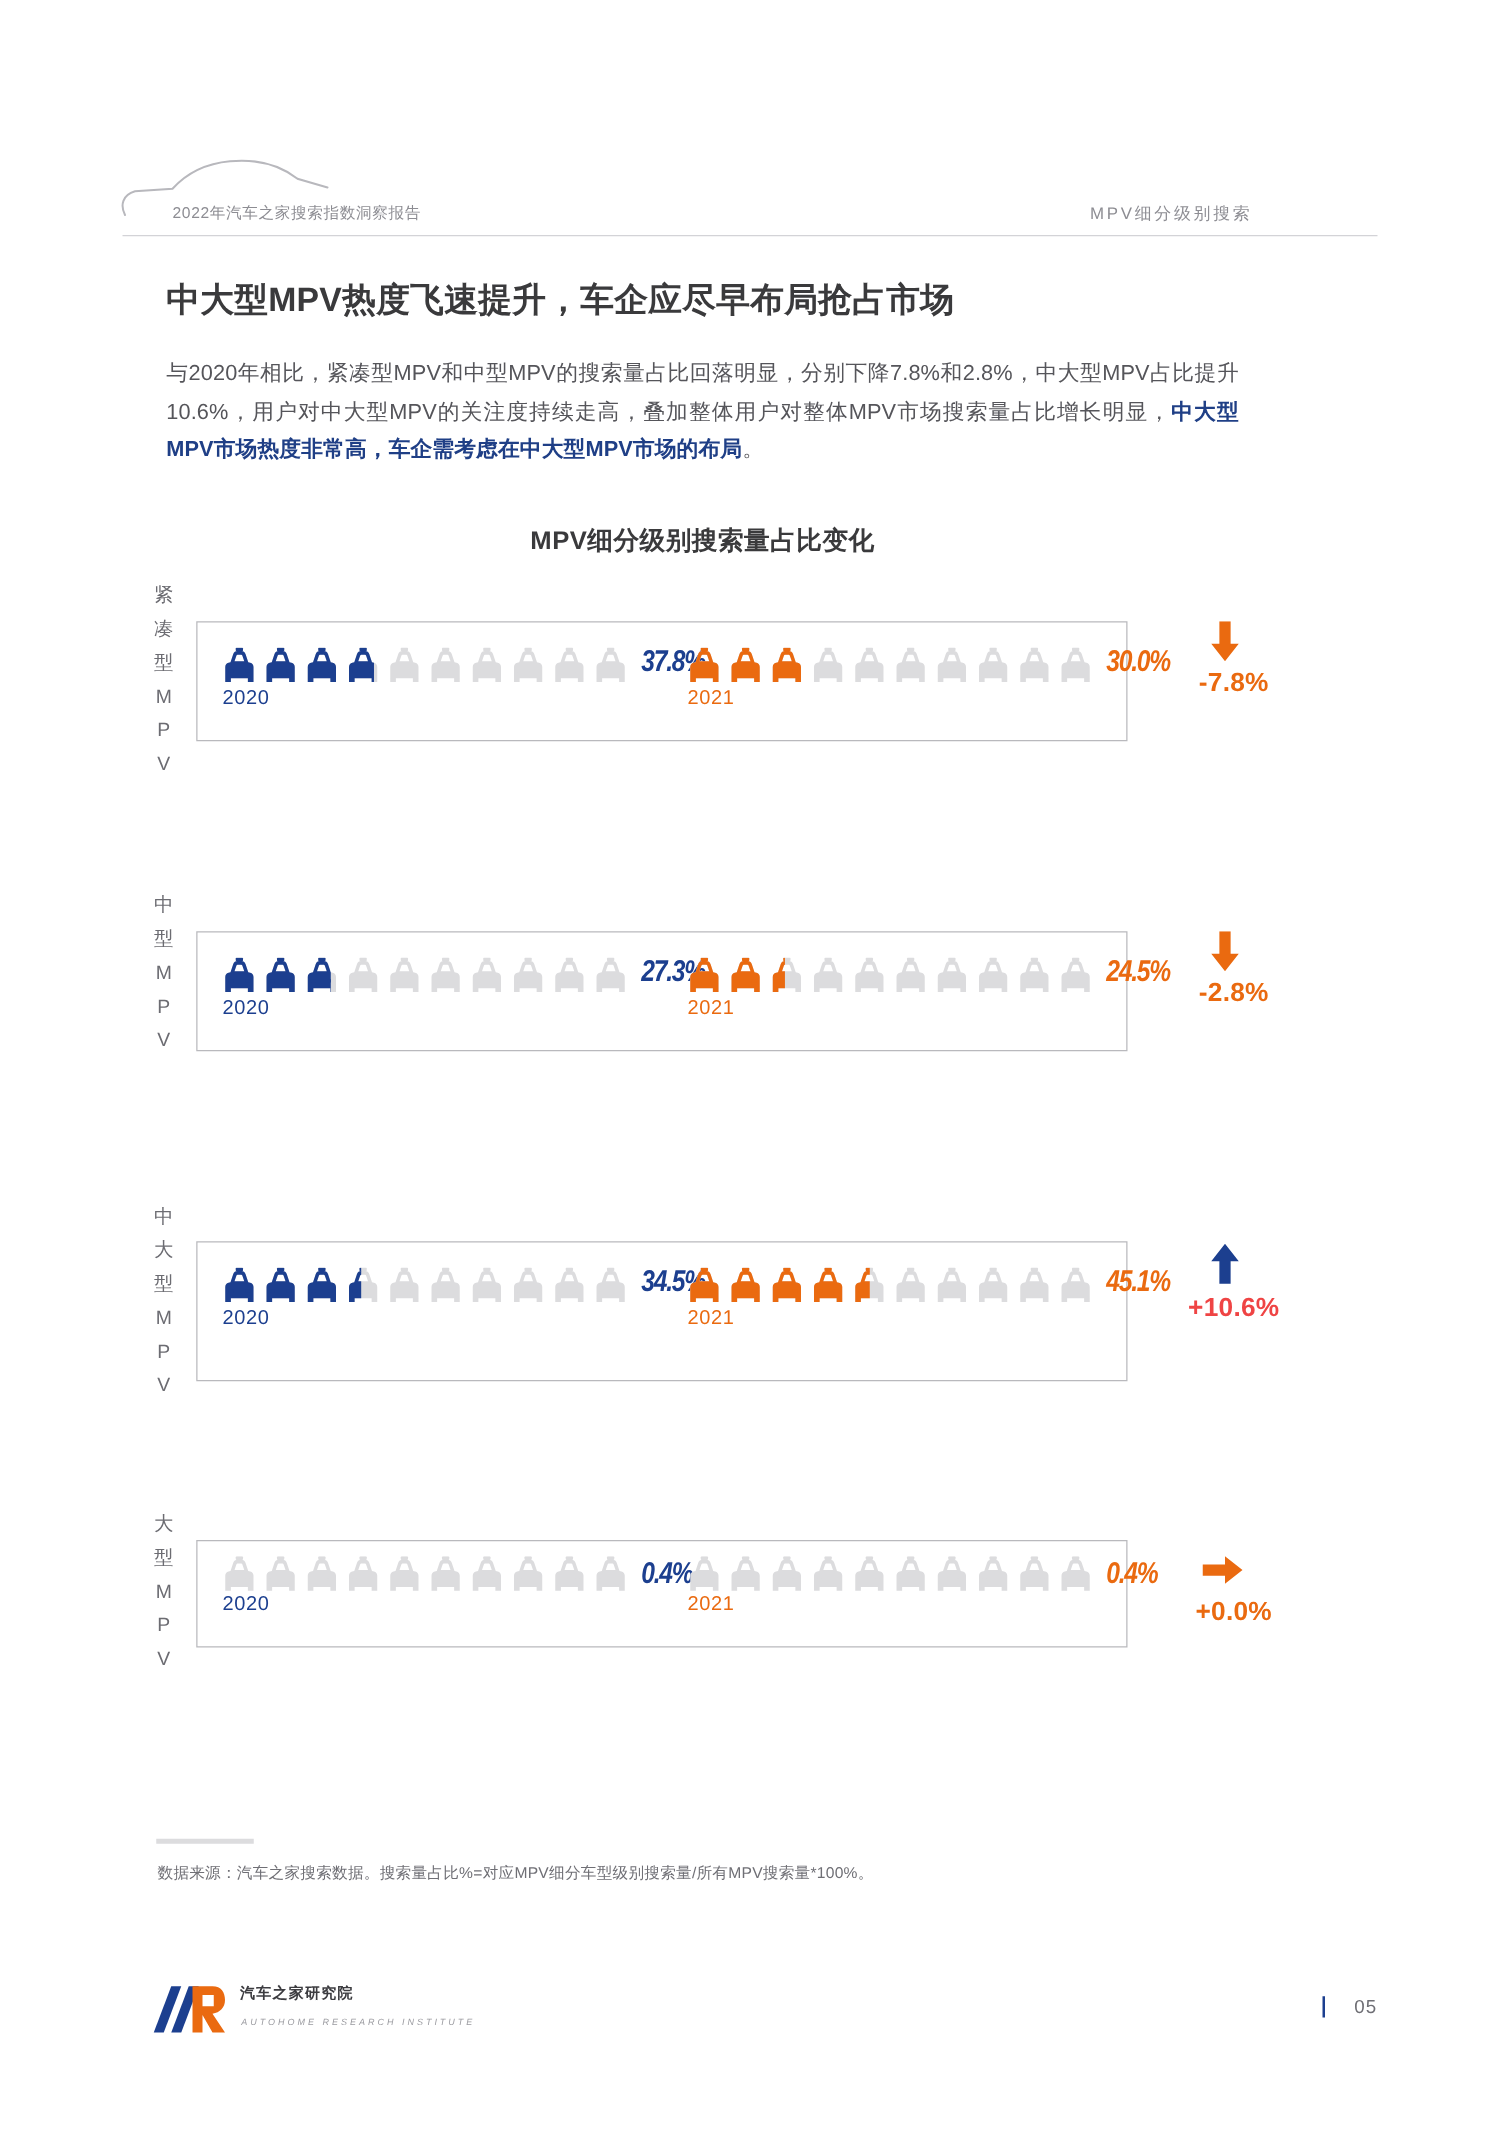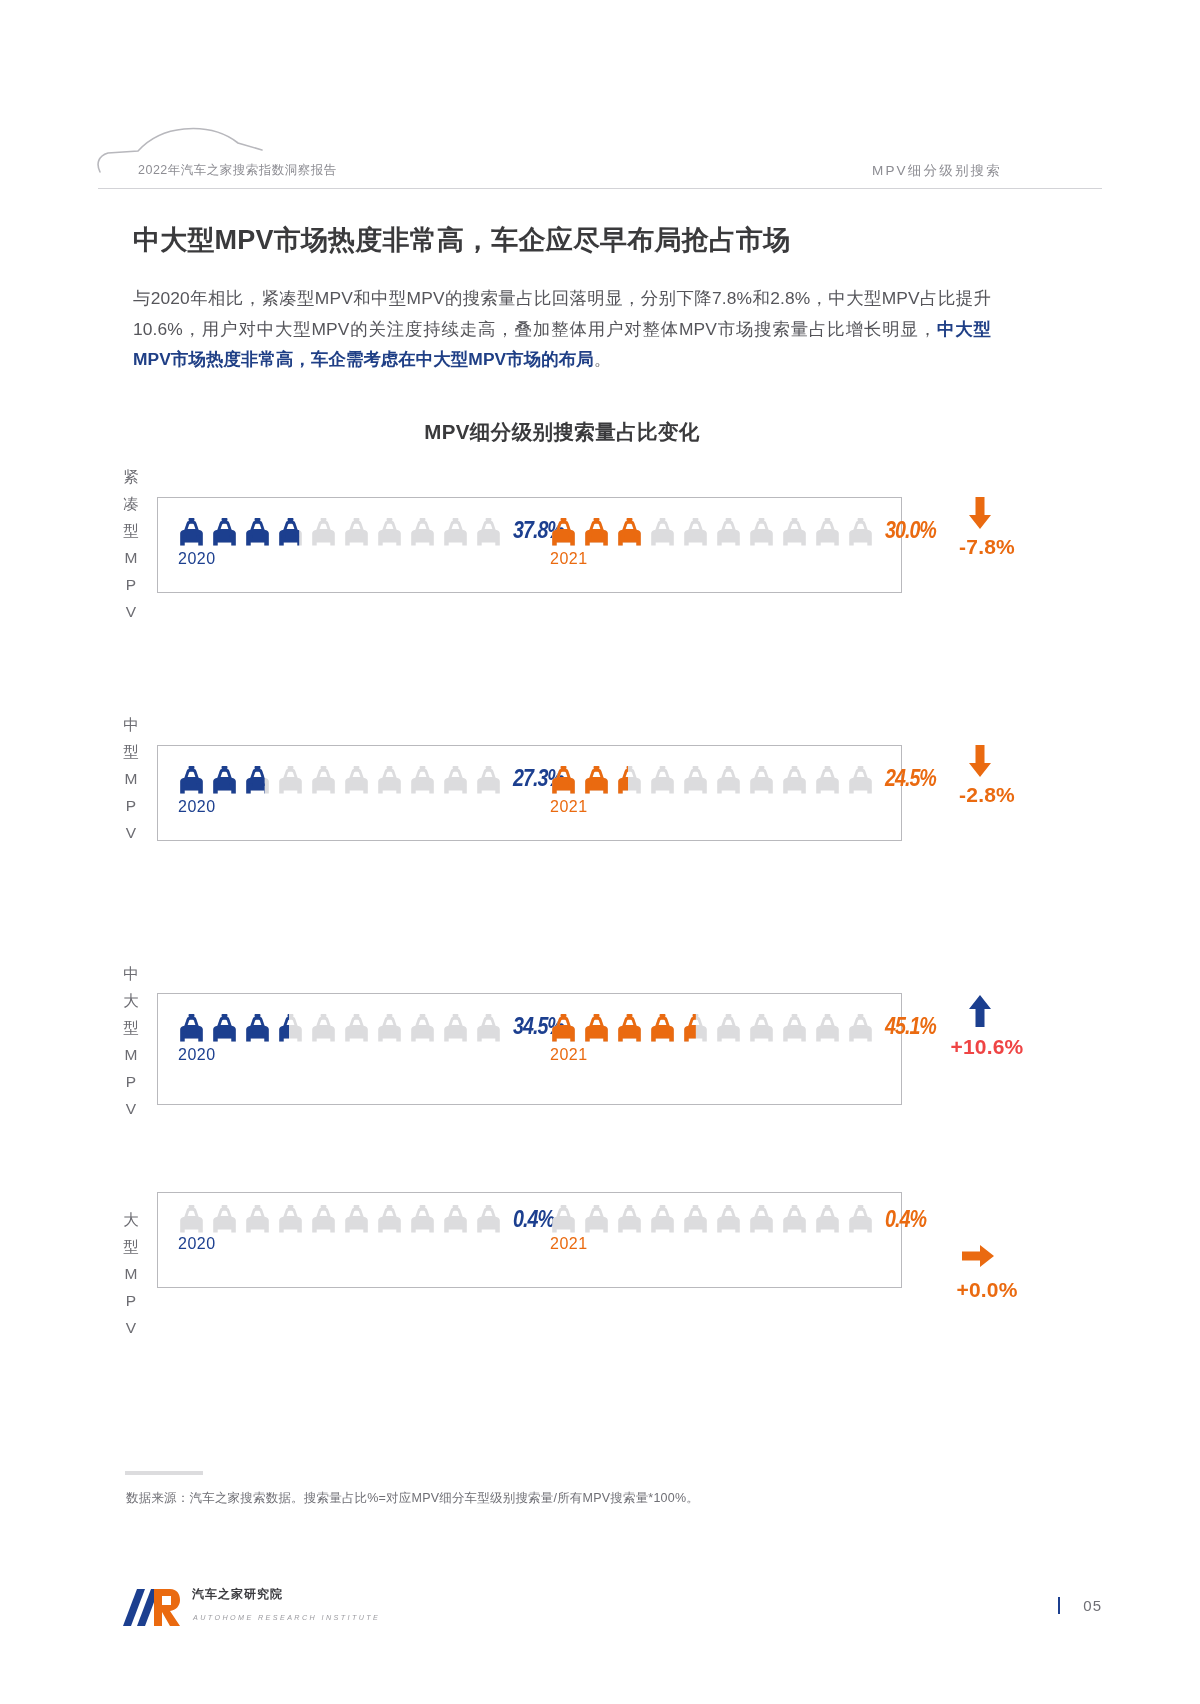--- a/index.html
+++ b/index.html
@@ -121,21 +121,21 @@
 <div id="header">
   <svg id="header-car" viewBox="0 0 190 52">
     <path d="M4 46 C0 38, 2 30, 12 27 L42 25 C52 14, 66 5, 88 3 C110 1, 128 6, 142 17 L166 24" fill="none" stroke="#b8b8bd" stroke-width="1.6" stroke-linecap="round"></path>
     <path d="M4 46 L170 46" fill="none" stroke="#b8b8bd" stroke-width="1.2" opacity="0"></path>
   </svg>
   <div id="header-left">2022年汽车之家搜索指数洞察报告</div>
   <div id="header-right">MPV细分级别搜索</div>
   <div id="header-rule"></div>
 </div>
 
-<div id="page-title">中大型MPV市场热度非常高，车企应尽早布局抢占市场</div>
+<div id="page-title">中大型MPV热度飞速提升，车企应尽早布局抢占市场</div>
 
 <div id="intro"><span>与2020年相比，紧凑型MPV和中型MPV的搜索量占比回落明显，分别下降7.8%和2.8%，中大型MPV占比提升10.6%，用户对中大型MPV的关注度持续走高，叠加整体用户对整体MPV市场搜索量占比增长明显，</span><span class="em">中大型MPV市场热度非常高，车企需考虑在中大型MPV市场的布局</span><span>。</span></div>
 
 <div id="chart-title"><span>MPV细分级别搜索量占比变化</span></div>
 
 <div id="rows-host">
     <div class="row" style="top: 0px;">
       <div class="row-label" style="top: 463px;">
         <div>紧</div>
         <div>凑</div>
@@ -1257,21 +1257,21 @@
       </div>
     </div>
     <div class="row" style="top: 0px;">
       <div class="row-label" style="top: 1206px;">
         <div>大</div>
         <div>型</div>
         <div>M</div>
         <div>P</div>
         <div>V</div>
       </div>
-      <div class="row-box" style="top: 1192px; height: 96px;">
+      <div class="row-box" style="top: 1232px; height: 86px;">
         <div class="half left">
           <div class="icons" style="top: 12px;">
             <span class="car">
               <svg viewBox="0 0 31 30" xmlns="http://www.w3.org/2000/svg">
                 <defs>
                   <clipPath id="cc60">
                     <rect x="0" y="0" width="1.24" height="30"></rect>
                   </clipPath>
                 </defs>
                 <g fill="#dcdcde">

